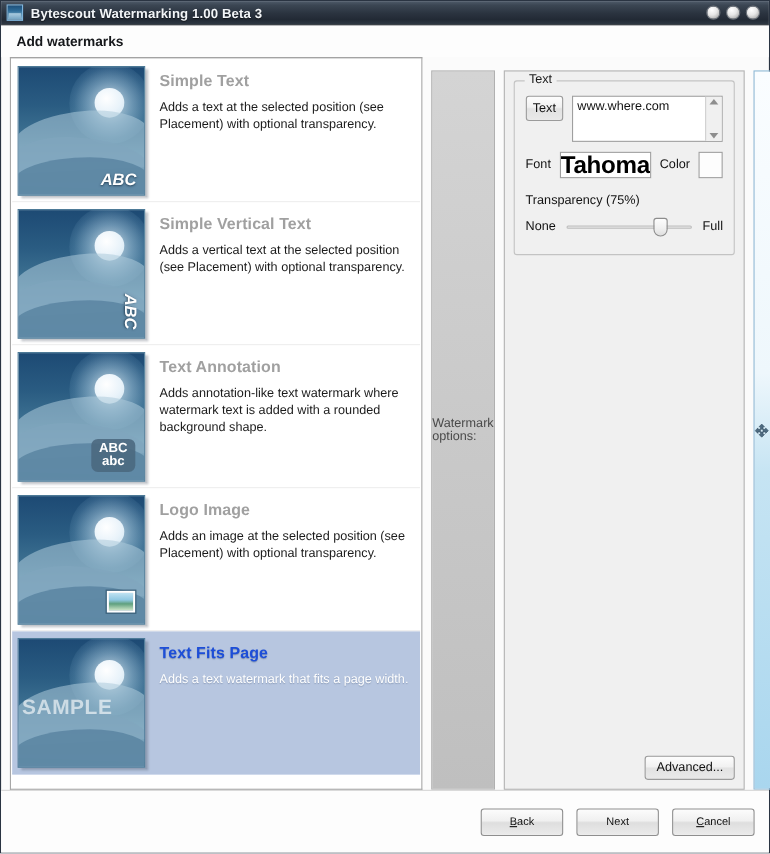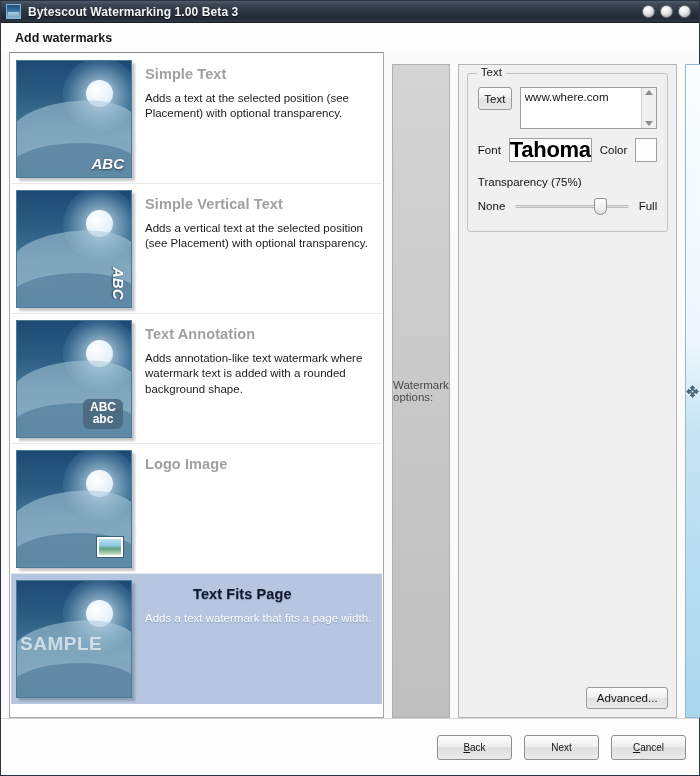--- a/index.html
+++ b/index.html
@@ -138,21 +138,21 @@
     position:absolute;left:3px;right:12px;top:52px;
     color:rgba(255,255,255,.62);font-size:19px;font-weight:bold;
     letter-spacing:.5px;
   }
 
   .wm-text{flex:1 1 auto;min-width:0;padding-top:6px;padding-left:3px;}
   .wm-title{
     font-size:14.5px;font-weight:bold;color:#a0a0a0;margin-bottom:9px;
     letter-spacing:.1px;
   }
-  .selected .wm-title{color:#0f172a;text-shadow:0 1px 1px rgba(90,110,140,.55);margin-left:48px;}
+  .selected .wm-title{color:#1d4ed8;text-shadow:0 1px 1px rgba(90,110,140,.55);}
   .wm-desc{
     font-size:11.5px;color:#1b1b1b;line-height:1.33;
   }
   .selected .wm-desc{color:#ffffff;text-shadow:0 1px 1px rgba(100,118,148,.5);}
 
   
   .opt-col{
     flex:1 1 auto;display:flex;min-width:0;gap:8px;margin-top:12px;
   }
   .opt-header{
@@ -344,20 +344,21 @@
                 <div class="moon-glow"></div>
                 <div class="moon"></div>
                 <div class="hill hill1"></div>
                 <div class="hill hill2"></div>
                 <div class="hill hill3"></div>
                 <div class="th-logo"></div>
               </div>
             </div>
             <div class="wm-text">
               <div class="wm-title">Logo Image</div>
+              <div class="wm-desc">Adds an image at the selected position (see Placement) with optional transparency.</div>
             </div>
           </div>
           <div class="wm-item selected">
             <div class="thumb-wrap">
               <div class="thumb">
                 <div class="moon-glow"></div>
                 <div class="moon"></div>
                 <div class="hill hill1"></div>
                 <div class="hill hill2"></div>
                 <div class="hill hill3"></div>

